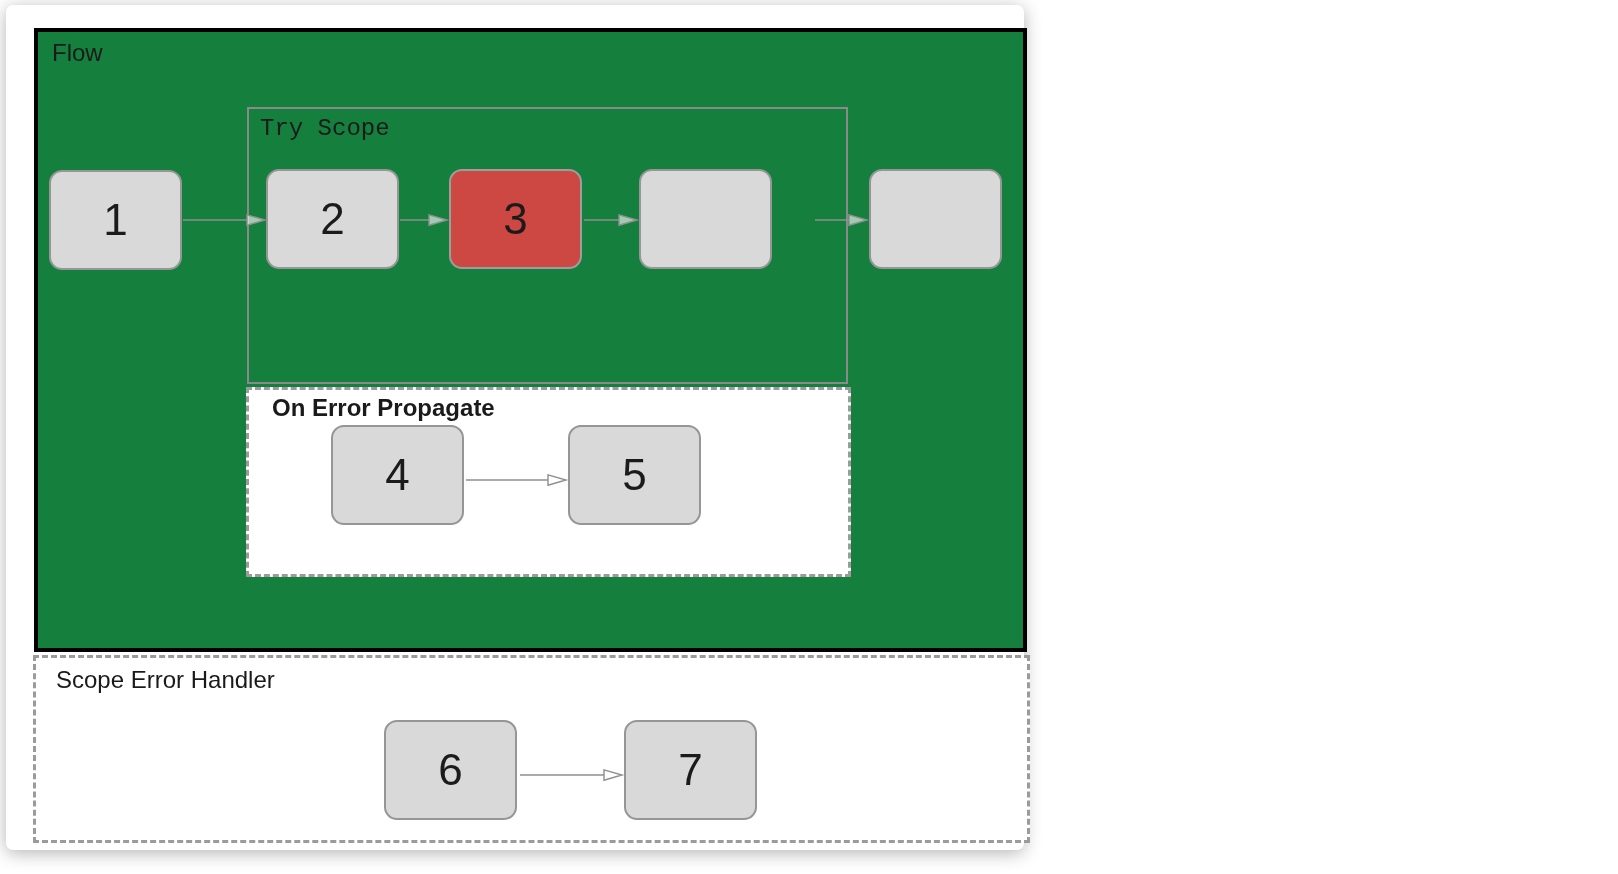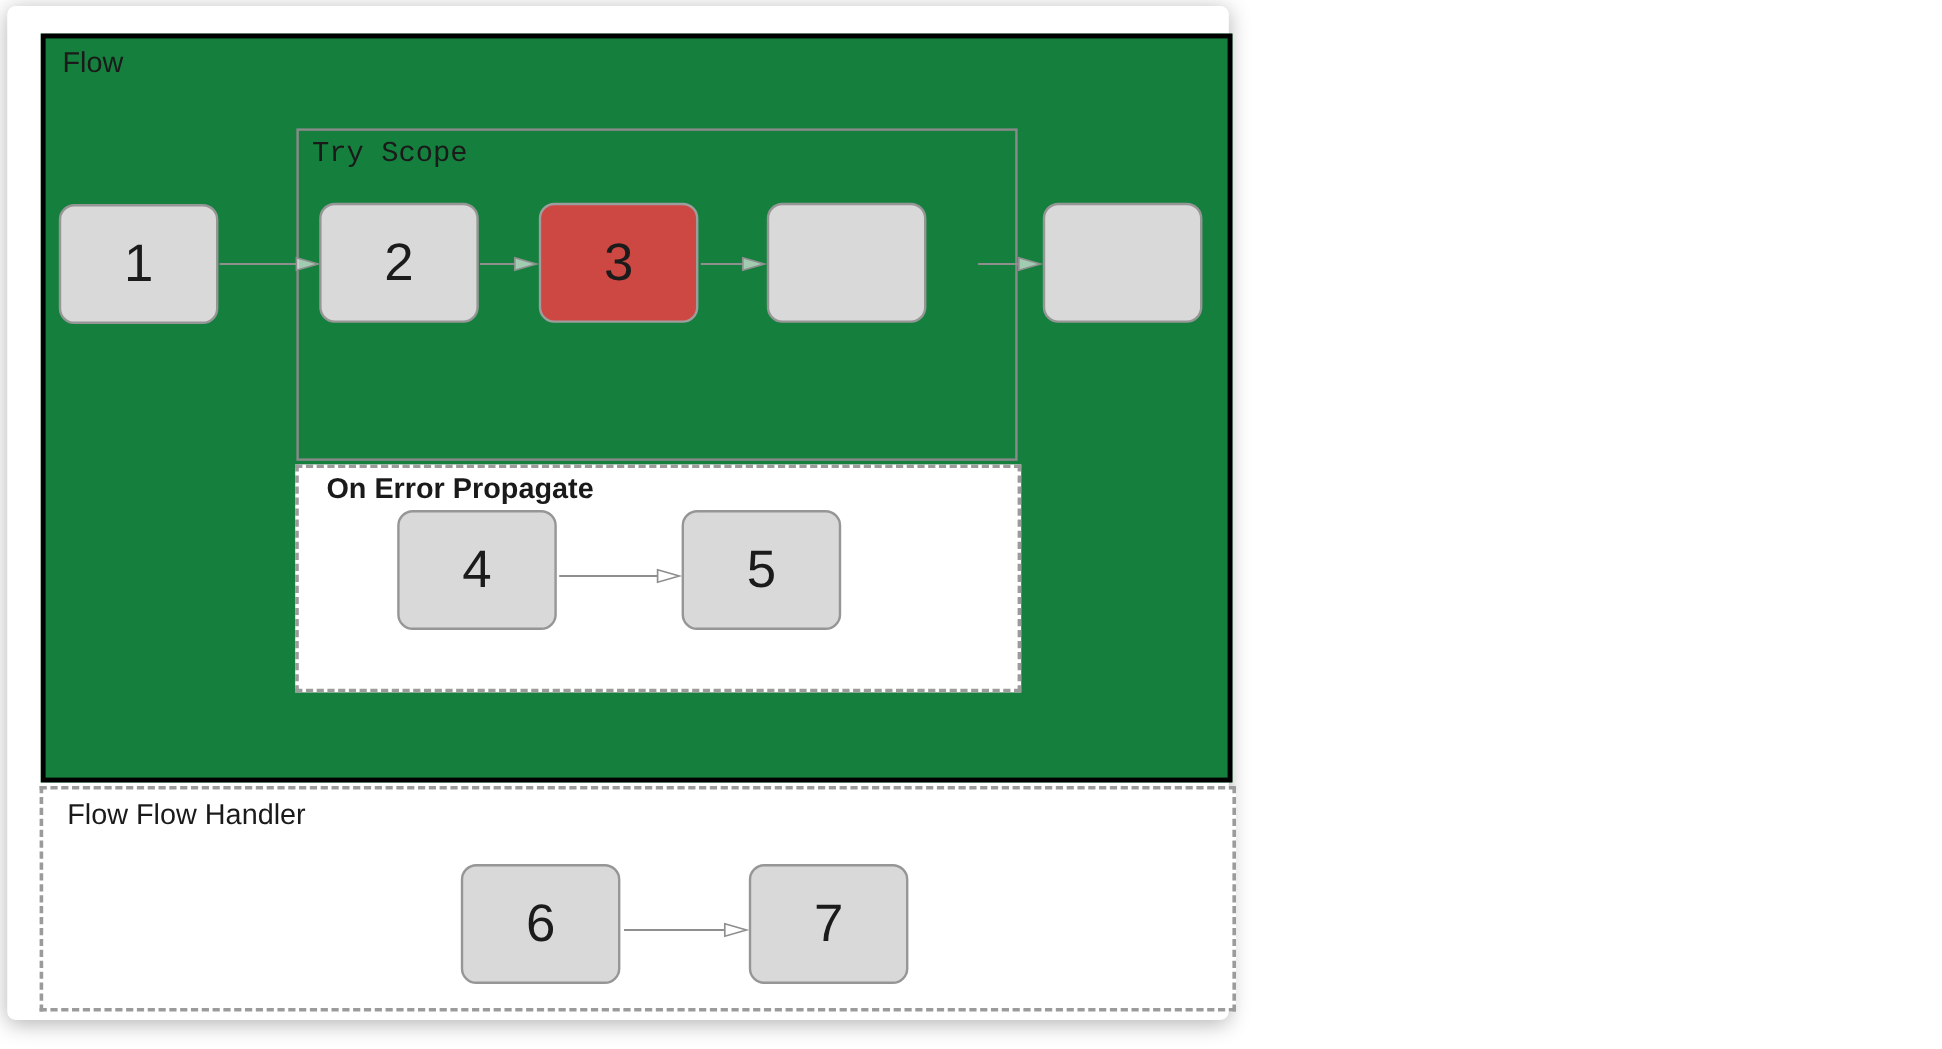--- a/index.html
+++ b/index.html
@@ -129,21 +129,21 @@
       <div class="try-scope-container">
         <div class="container-label try-label">Try Scope</div>
       </div>
 
       <div class="oep-container">
         <div class="container-label oep-label">On Error Propagate</div>
       </div>
     </div>
 
     <div class="feh-container">
-      <div class="container-label feh-label">Flow Flow Handler</div>
+      <div class="container-label feh-label">Scope Error Handler</div>
     </div>
 
     <div class="node node-1">1</div>
     <div class="node node-2">2</div>
     <div class="node node-3 error">3</div>
     <div class="node node-4"></div>
     <div class="node node-5"></div>
     <div class="node node-6">4</div>
     <div class="node node-7">5</div>
     <div class="node node-8">6</div>

